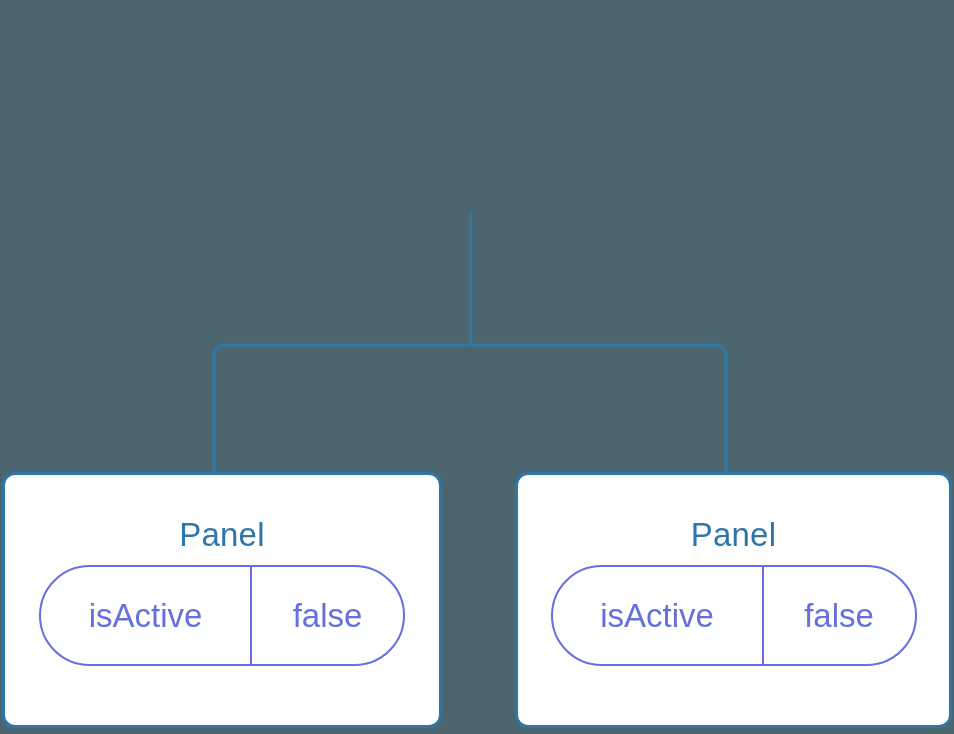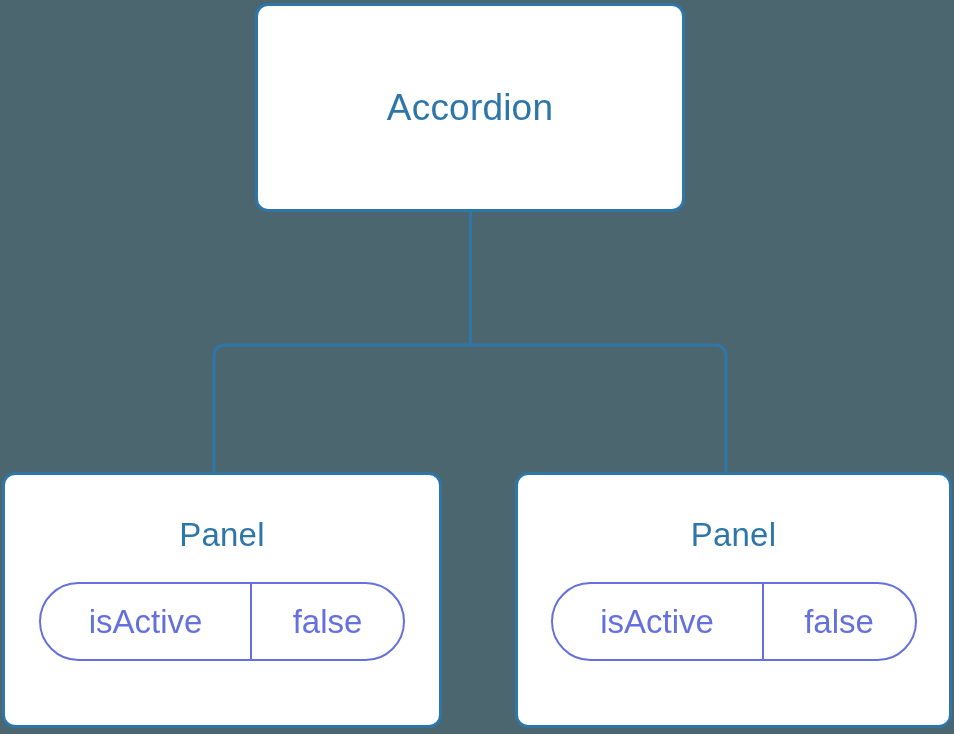--- a/index.html
+++ b/index.html
@@ -79,26 +79,26 @@
     text-align: center;
   }
 
   .node-card.leaf-left .node-title,
   .node-card.leaf-right .node-title {
     font-size: 33px;
   }
 
   
   .state-pill {
-    margin-top: 31px;
+    margin-top: 14px;
     display: flex;
     align-items: stretch;
     border: 2px solid #6470dd;
     border-radius: 999px;
-    height: 79px;
+    height: 101px;
     box-sizing: border-box;
     overflow: hidden;
   }
 
   .state-key,
   .state-value {
     display: flex;
     align-items: center;
     justify-content: center;
     color: #6470dd;
@@ -124,23 +124,20 @@
 <div id="diagram">
 
   <svg class="connector-layer" viewBox="0 0 954 734" width="954" height="734" aria-hidden="true">
 
     <path d="M 470.5 211 L 470.5 345" fill="none" stroke="#2e76a8" stroke-width="3"></path>
 
     <path d="M 470.5 345 L 226 345 Q 214 345 214 357 L 214 474" fill="none" stroke="#2e76a8" stroke-width="3" stroke-linecap="butt"></path>
     <path d="M 470.5 345 L 714 345 Q 726 345 726 357 L 726 474" fill="none" stroke="#2e76a8" stroke-width="3" stroke-linecap="butt"></path>
   </svg>
 
-  <div class="node-card root">
-    <div class="node-title">Accordion</div>
-  </div>
 
   <div class="node-card leaf-left">
     <div class="node-title">Panel</div>
     <div class="state-pill">
       <div class="state-key">isActive</div>
       <div class="state-value">false</div>
     </div>
   </div>
 
   <div class="node-card leaf-right">

